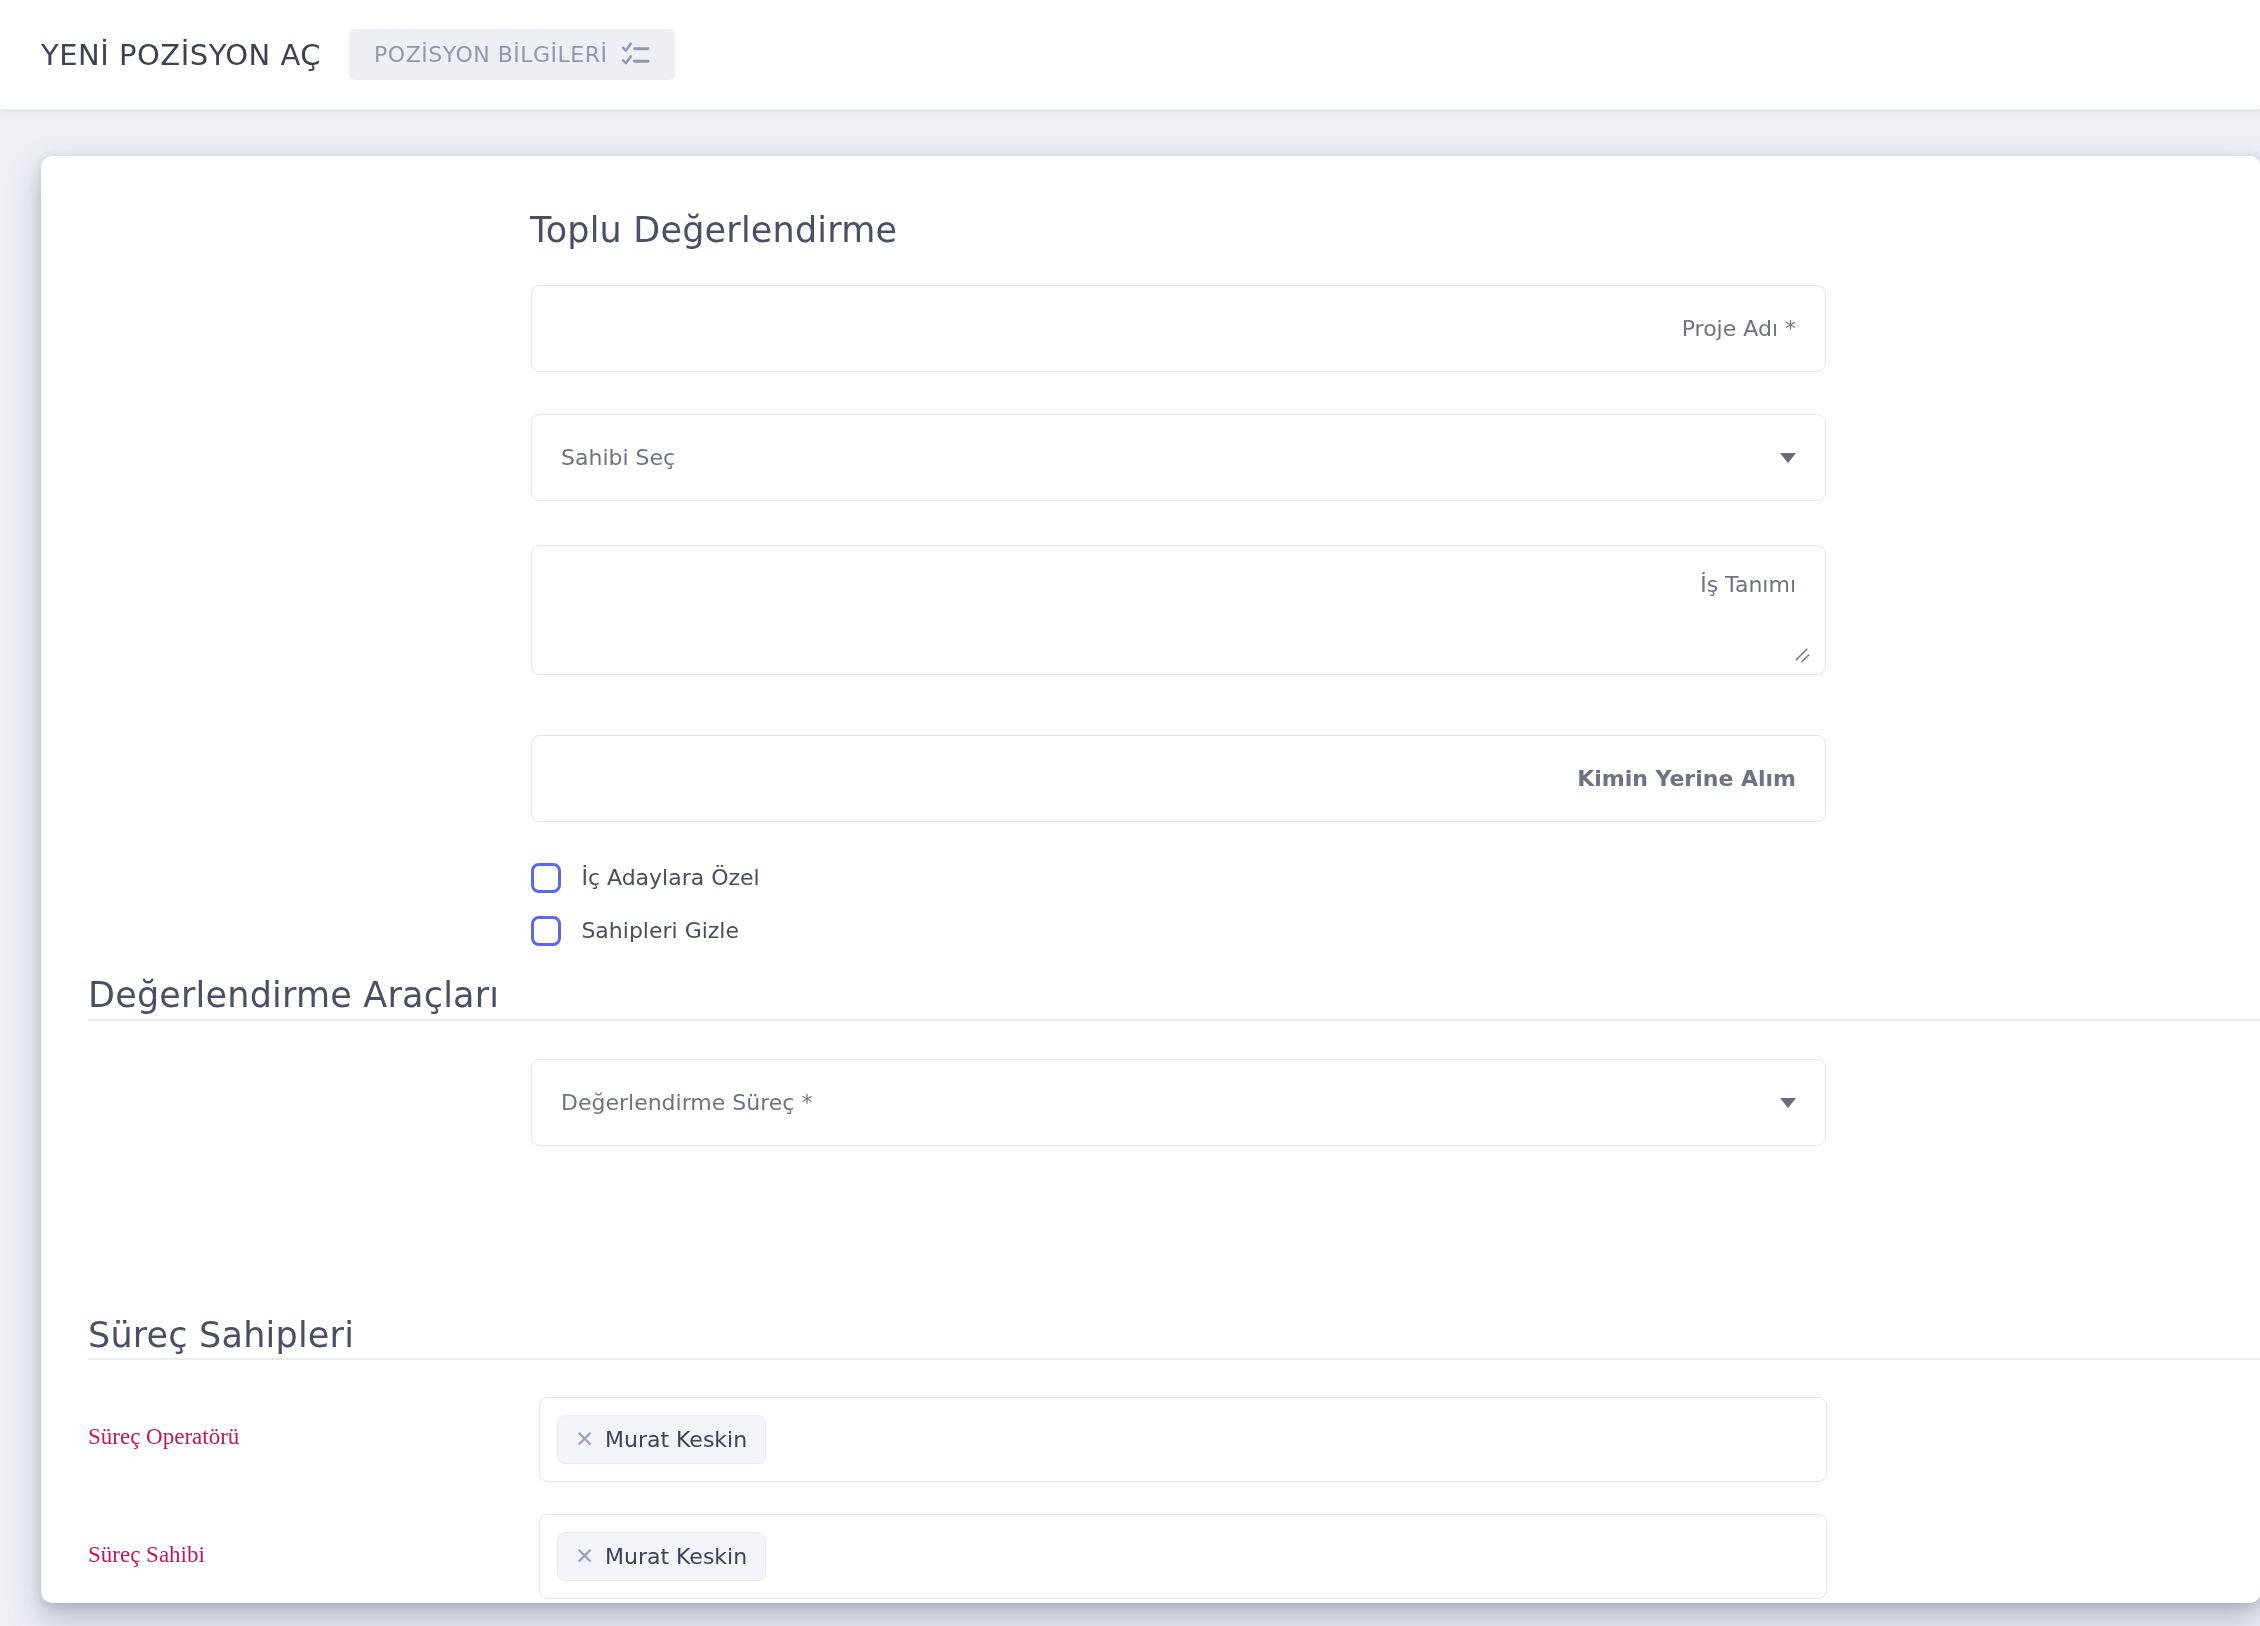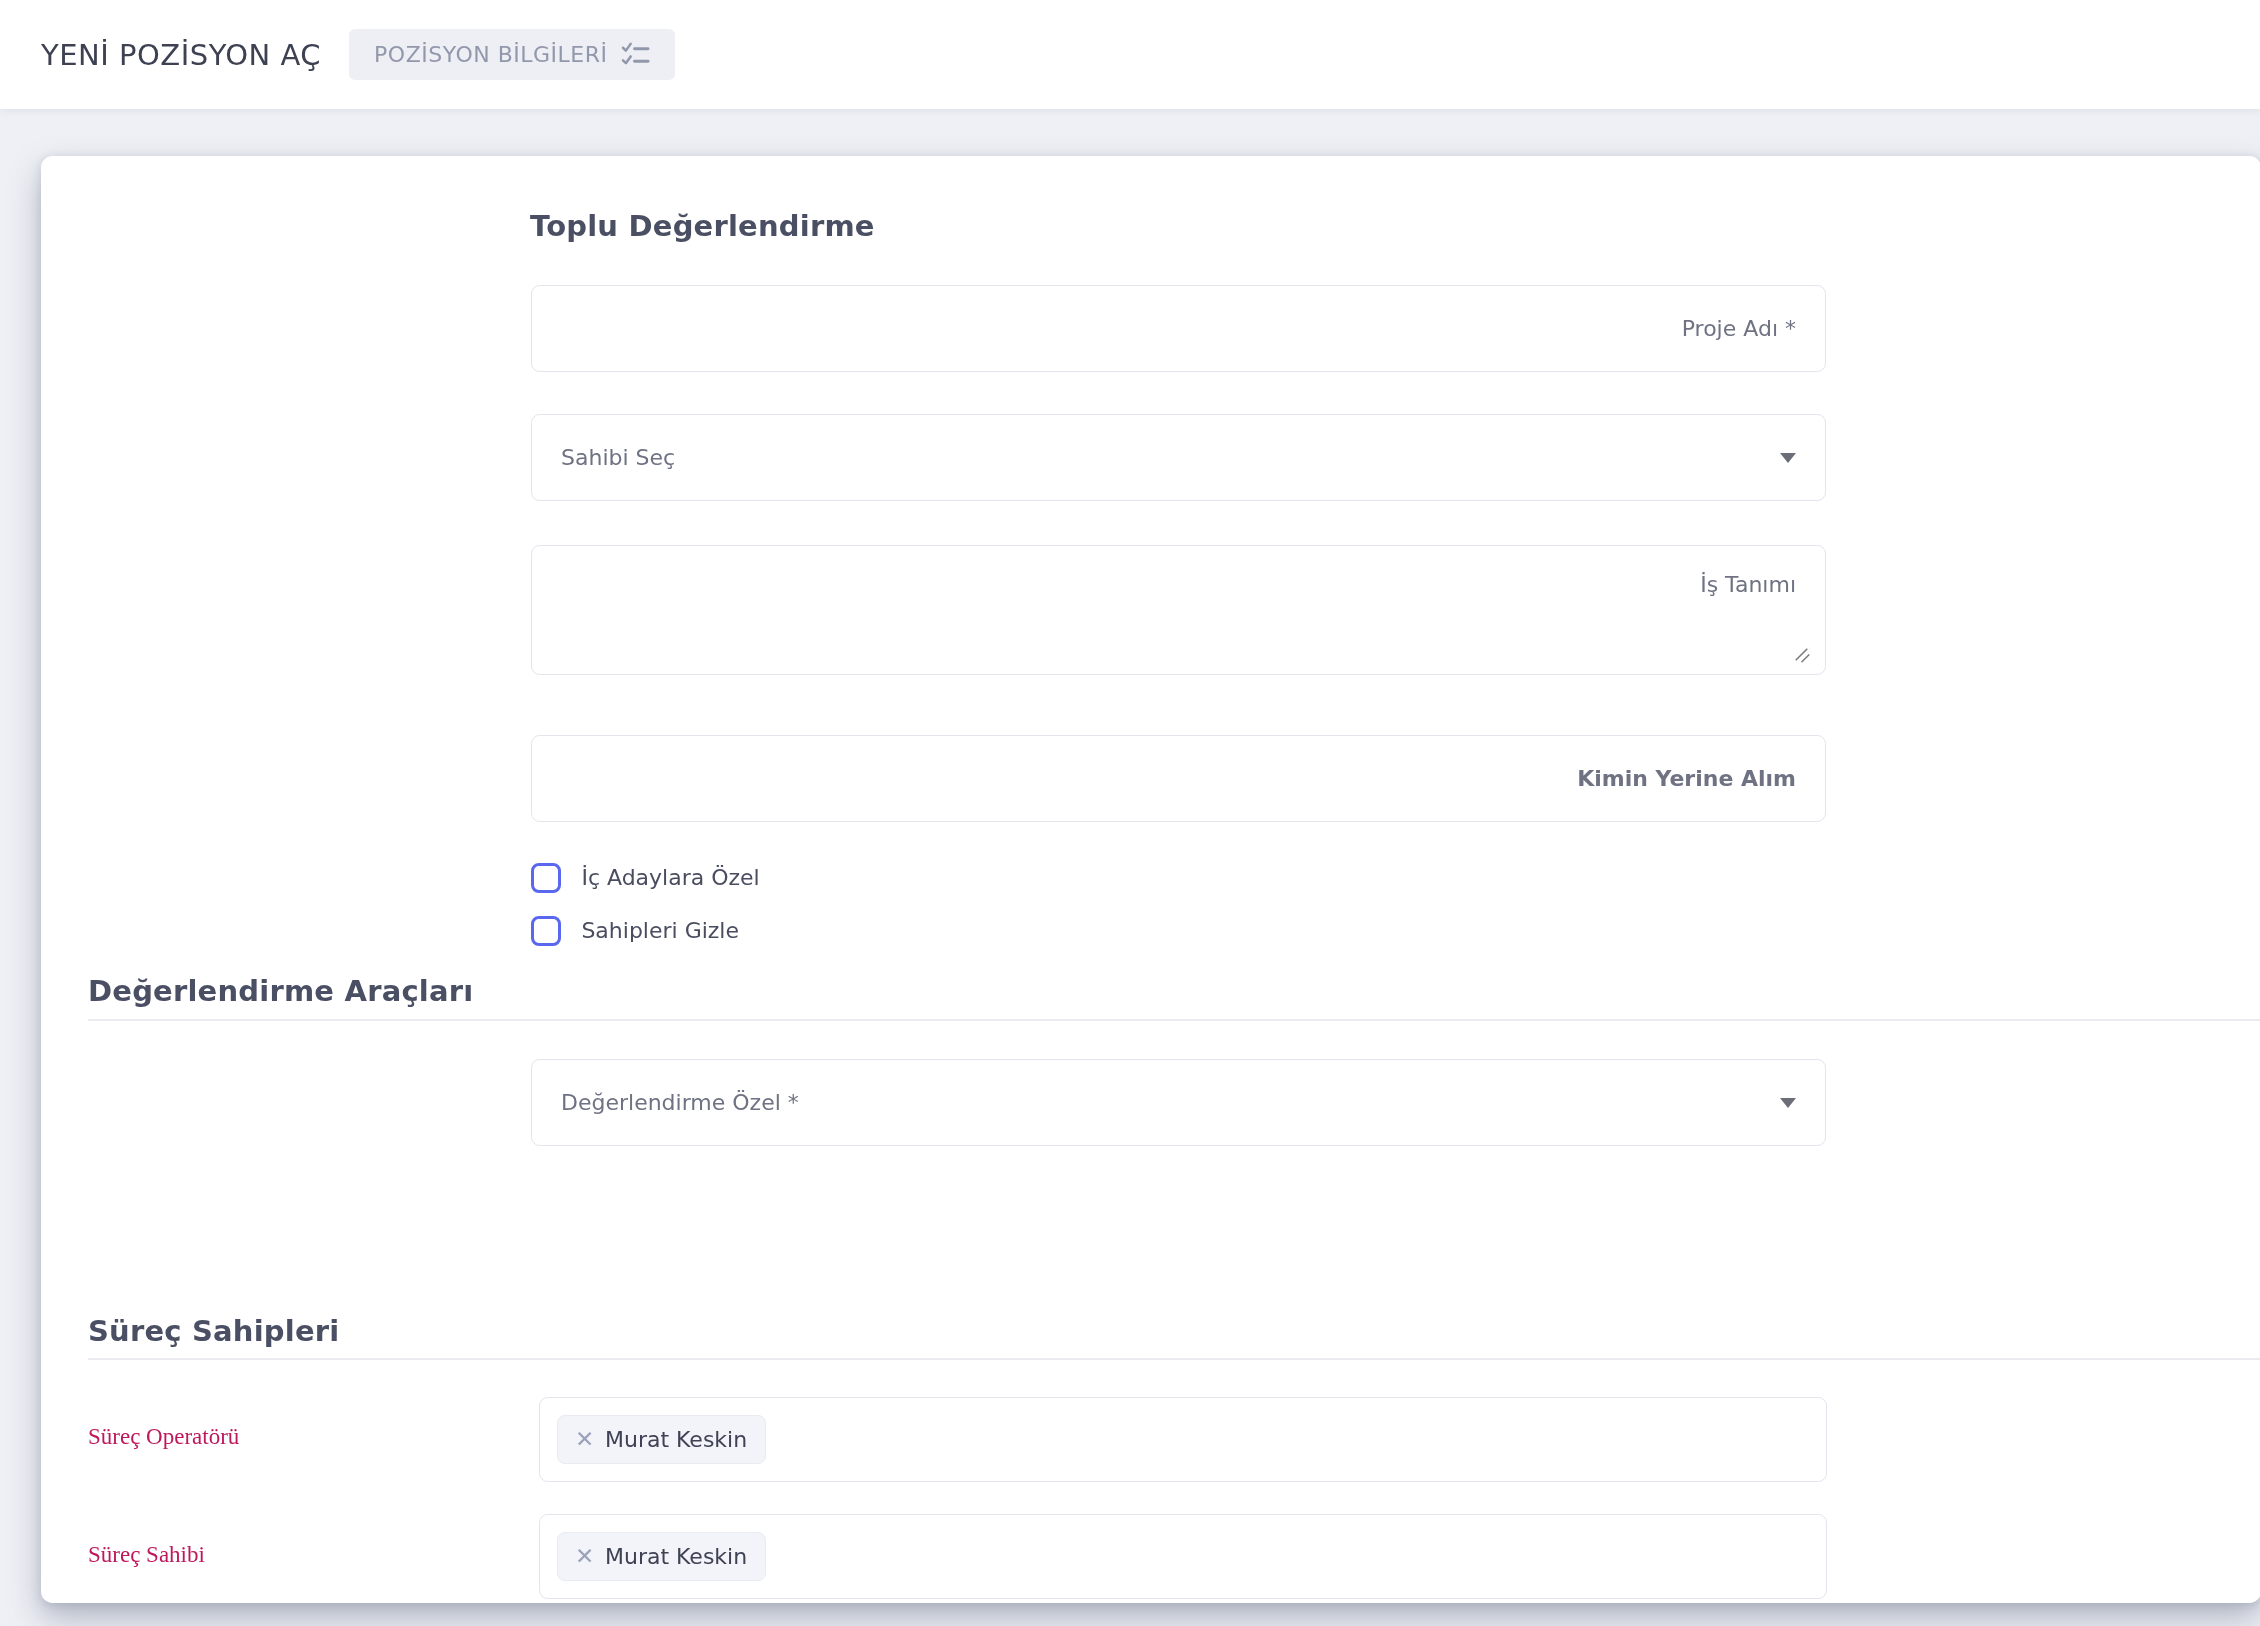--- a/index.html
+++ b/index.html
@@ -38,21 +38,21 @@
 
   
   .card {
     position:absolute; left:41px; top:156px; width:2220px; height:1447px;
     background:#ffffff; border-radius:11.6px;
     box-shadow:0 2.9px 9.7px rgba(125,132,155,0.28), 0 15.5px 33px rgba(110,118,142,0.45);
   }
   .card > * { position:absolute; }
 
   .section-heading {
-    font-size:29px; font-weight:700; color:#4a4f63;
+    font-size:35px; font-weight:400; color:#4a4f63;
     line-height:1.2; letter-spacing:0.2px;
   }
   .h-toplu { left:489px; top:53px; }
   .h-araclar { left:47px; top:818px; }
   .h-surec { left:47px; top:1158px; }
 
   .divider { left:47px; width:2174px; height:1.9px; background:#e9ebf1; }
   .divider-1 { top:863px; }
   .divider-2 { top:1202px; }
 
@@ -187,21 +187,21 @@
 
   <div class="cb-row cb-row-2">
     <span class="checkbox"></span>
     <span class="cb-label">Sahipleri Gizle</span>
   </div>
 
   <div class="section-heading h-araclar">Değerlendirme Araçları</div>
   <div class="divider divider-1"></div>
 
   <div class="select s-arac">
-    <span>Değerlendirme Özel *</span>
+    <span>Değerlendirme Süreç *</span>
     <span class="caret"></span>
   </div>
 
 
   <div class="section-heading h-surec">Süreç Sahipleri</div>
   <div class="divider divider-2"></div>
 
   <div class="owner-label l-operator">Süreç Operatörü</div>
   <div class="owner-field of-operator">
     <span class="chip">

